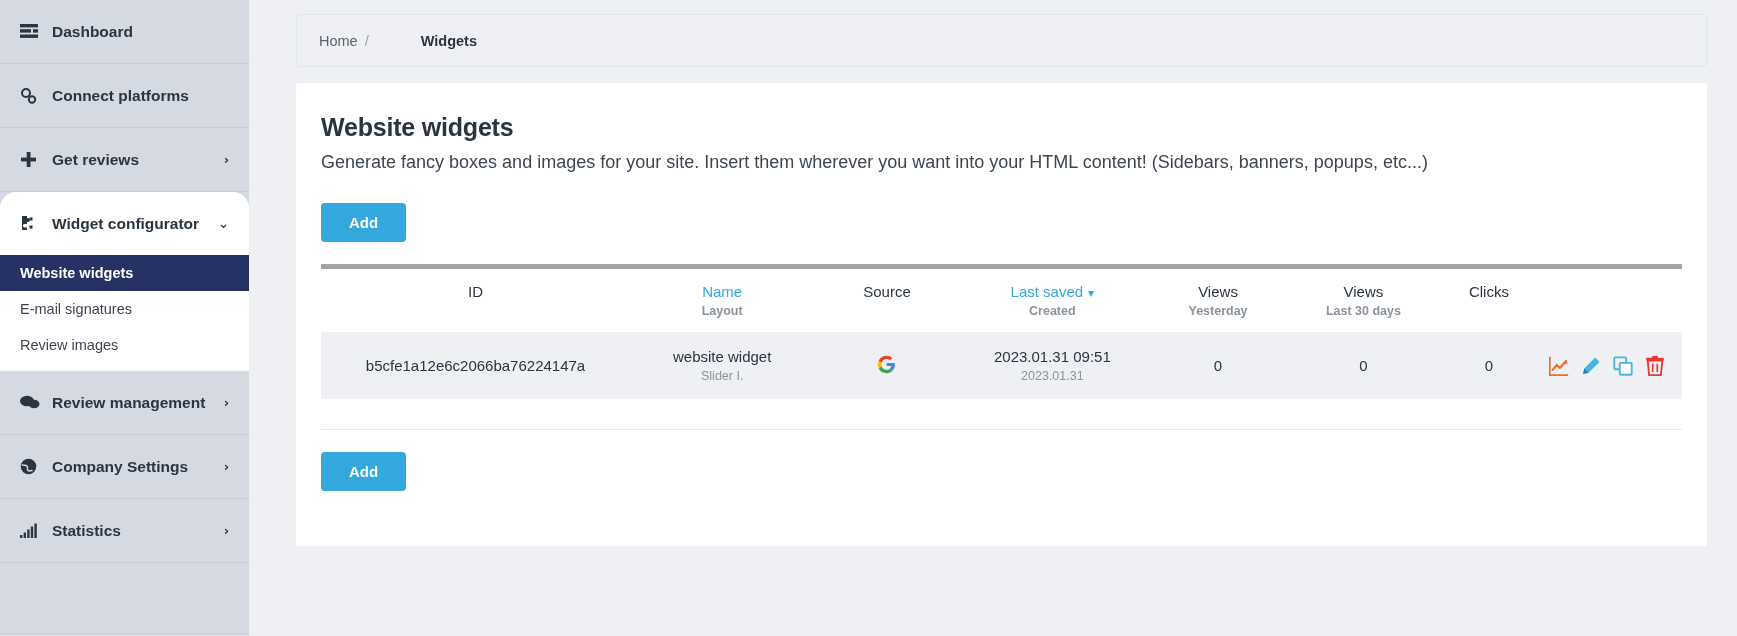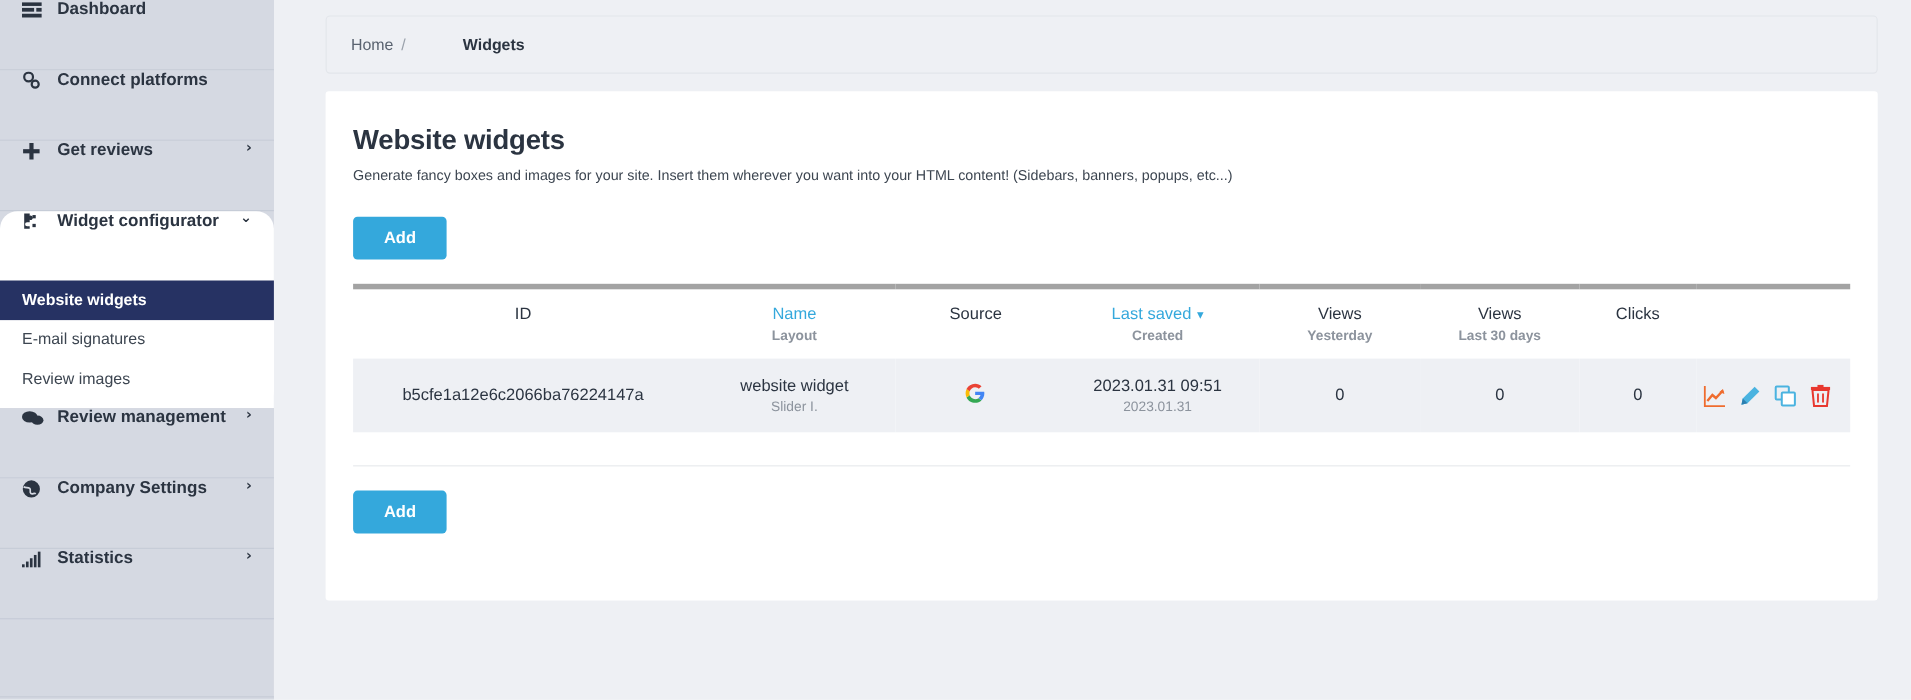--- a/index.html
+++ b/index.html
@@ -17,21 +17,21 @@
     background: #d5d9e2;
     display: flex; flex-direction: column;
     position: relative;
   }
   .nav-group {
     border-bottom: 1px solid #c5cad6;
     background: #d5d9e2;
   }
   .nav-group.open { background: #ffffff; border-bottom: none; border-radius: 16px; }
   .nav-item {
-    display: flex; align-items: flex-start;
+    display: flex; align-items: center;
     height: 63px; padding: 0 20px;
     color: #2b3441; font-size: 15.5px; font-weight: bold;
     cursor: pointer; position: relative;
   }
   .nav-item .ico {
     width: 24px; min-width: 24px; height: 18px;
     display: flex; align-items: center; justify-content: flex-start;
     margin-right: 8px; color: #2b3441;
   }
   .nav-item .lbl { flex: 1; white-space: nowrap; }
@@ -78,21 +78,21 @@
     margin-top: 16px;
     border-radius: 3px;
     padding: 30px 25px 0 25px;
     height: 463px;
   }
   .card h1 {
     font-size: 25px; font-weight: bold; color: #2b3441;
     letter-spacing: -0.2px;
   }
   .card .subtitle {
-    font-size: 13px; color: #3d4651; margin-top: 10px;
+    font-size: 18px; color: #3d4651; margin-top: 10px;
   }
   .card-body { padding: 0 0 0 0; margin-top: 30px; }
 
   .btn-add {
     display: inline-block;
     background: #34a8dc;
     color: #ffffff;
     font-size: 15px; font-weight: bold;
     border: none; border-radius: 4px;
     padding: 11px 28px;

